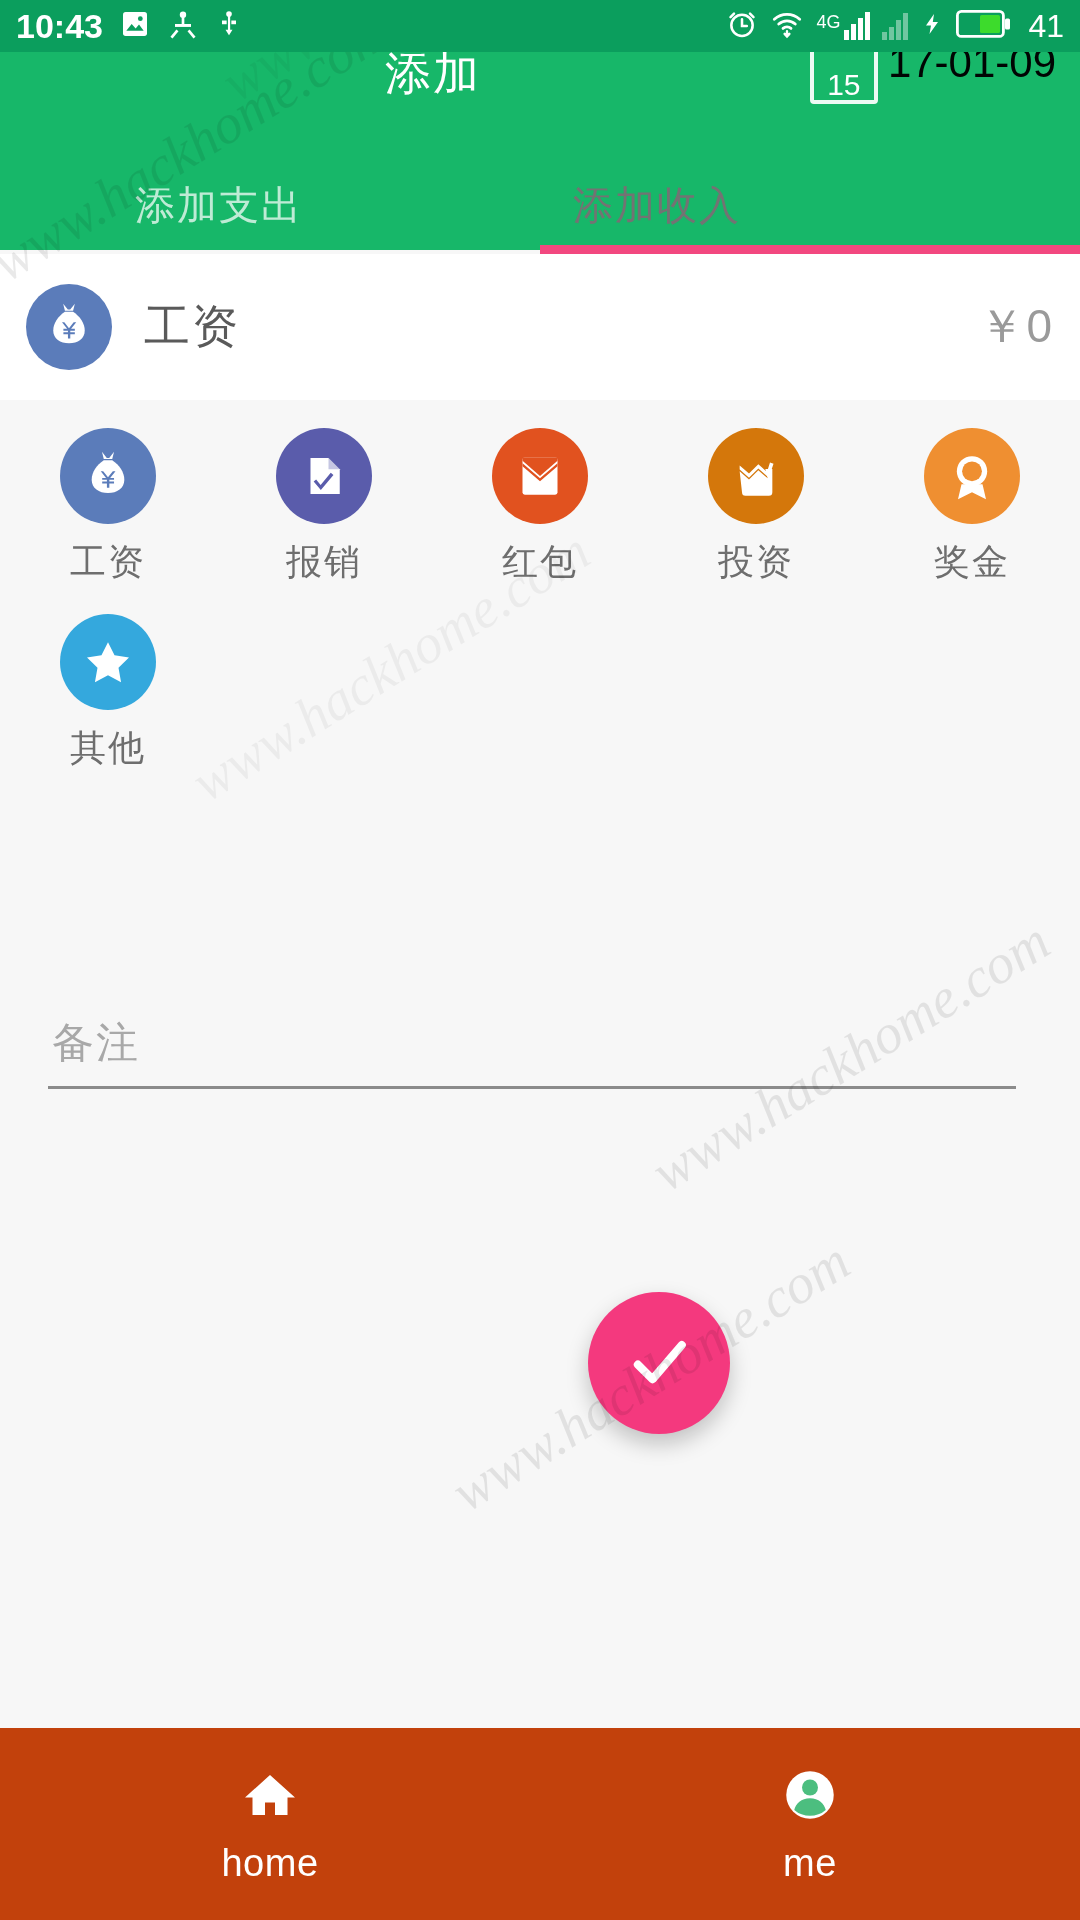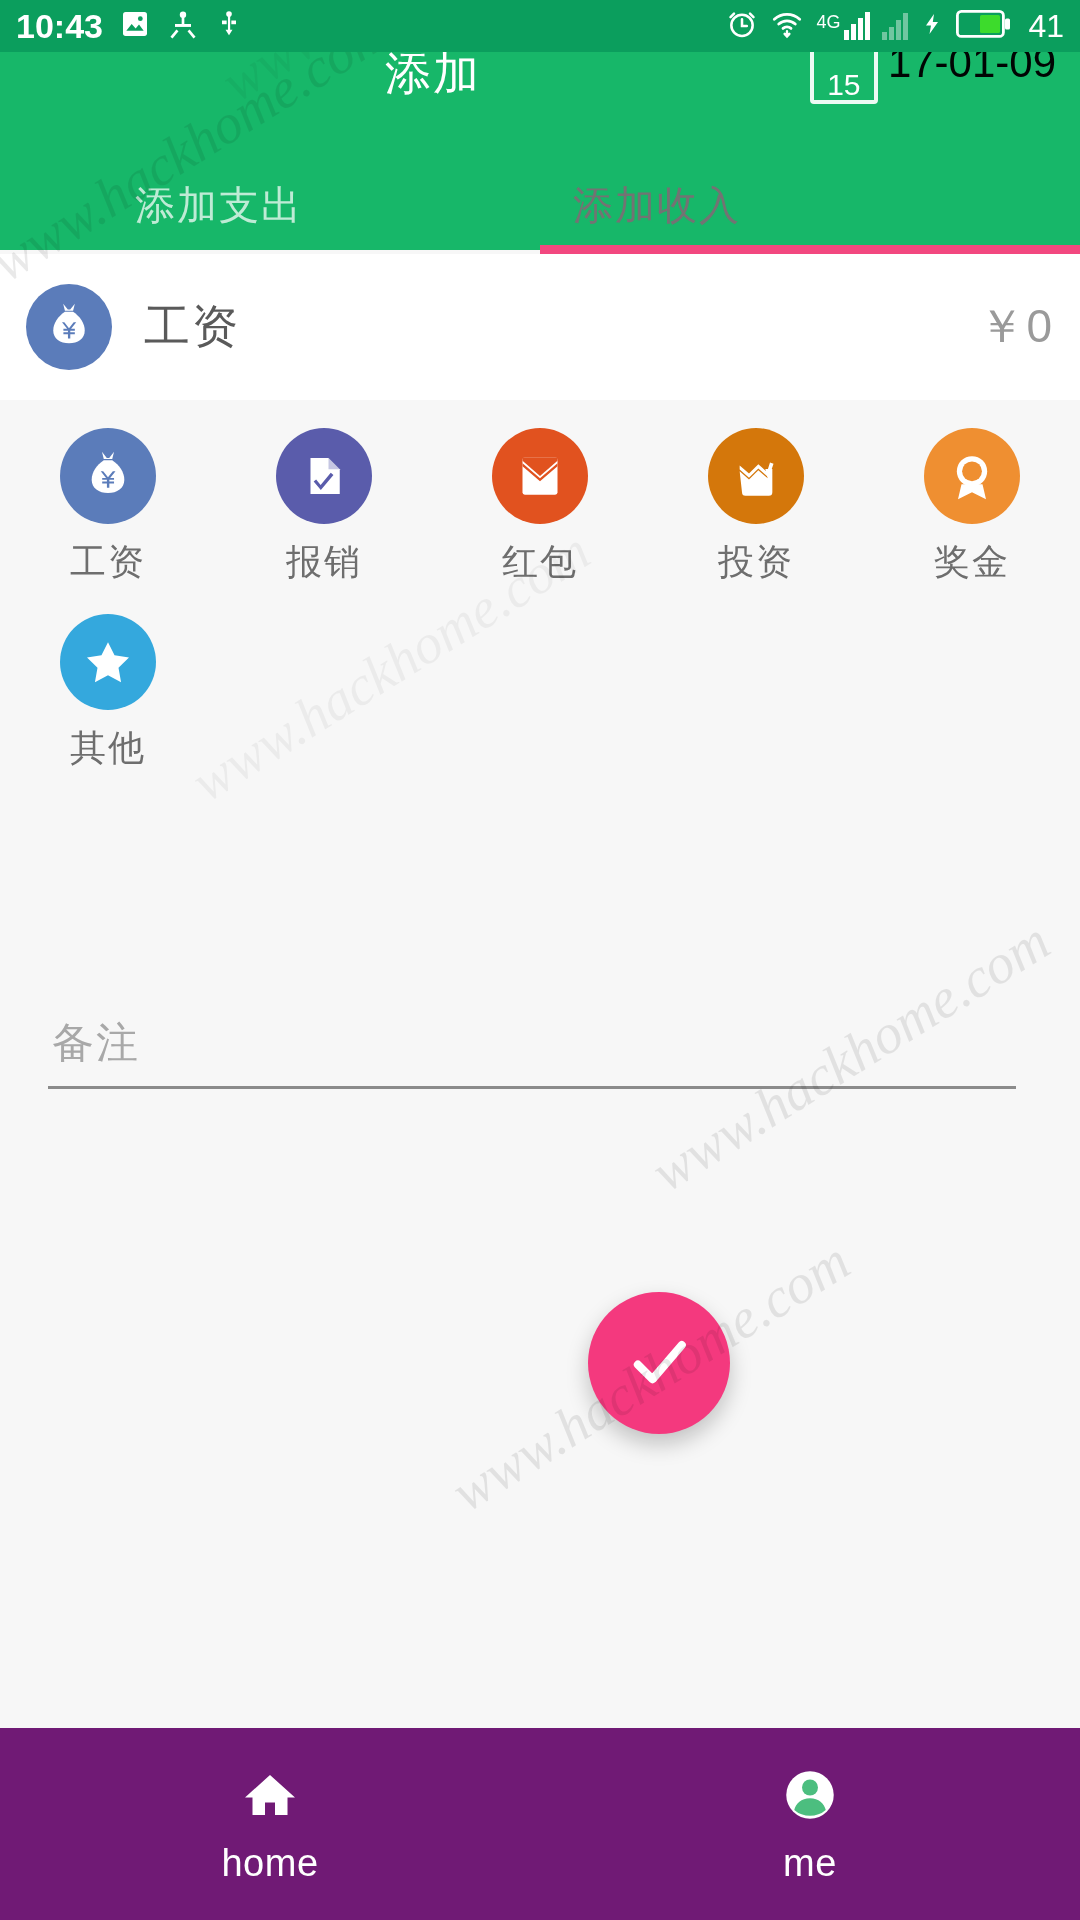--- a/index.html
+++ b/index.html
@@ -119,21 +119,21 @@
     position:absolute;top:1292px;left:588px;width:142px;height:142px;
     border-radius:50%;background:#f4397e;
     display:flex;align-items:center;justify-content:center;
     box-shadow:0 10px 22px rgba(0,0,0,.22);
     z-index:30;border:none;cursor:pointer;
   }
 
   
   #bottom-nav{
     position:absolute;bottom:0;left:0;width:1080px;height:192px;
-    background:#701a75;display:flex;z-index:30;
+    background:#c2410c;display:flex;z-index:30;
   }
   .nav-item{
     flex:1;display:flex;flex-direction:column;align-items:center;justify-content:center;
     color:#ffffff;gap:14px;cursor:pointer;
   }
   .nav-label{font-size:38px;line-height:40px;letter-spacing:.5px;}
 
   
   .wm{
     position:absolute;color:rgba(0,0,0,.085);font-size:56px;white-space:nowrap;

